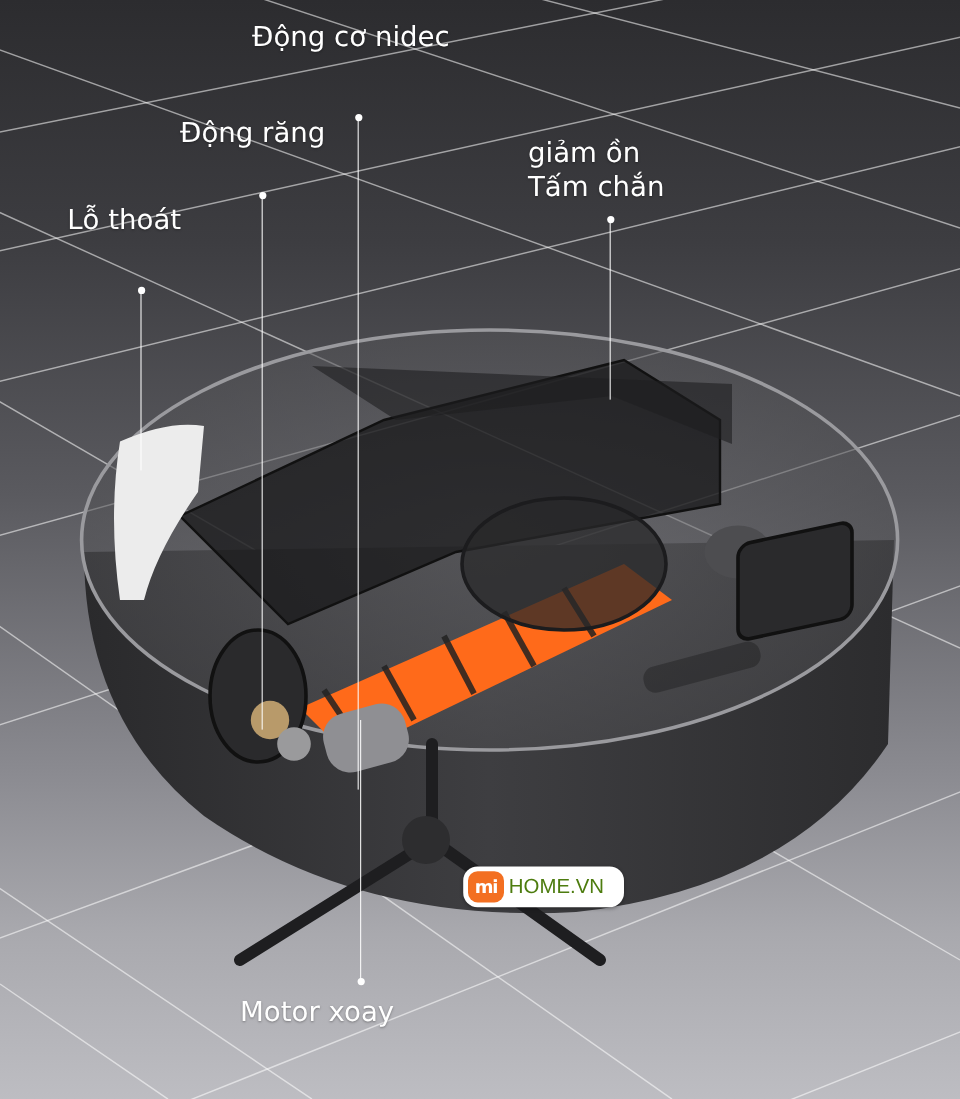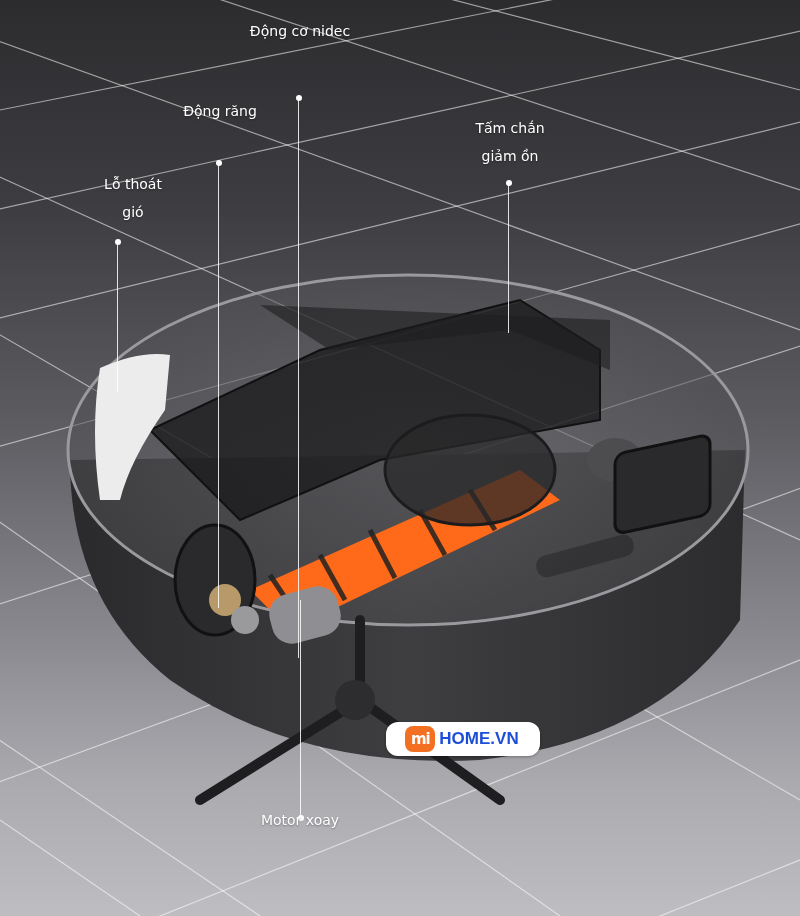--- a/index.html
+++ b/index.html
@@ -3,37 +3,36 @@
 <meta charset="utf-8">
 <style>
   html, body { margin:0; padding:0; }
   body { width:800px; height:916px; overflow:hidden; font-family:"DejaVu Sans", sans-serif; }
   .scene {
     position:relative; width:800px; height:916px; overflow:hidden;
     background: linear-gradient(180deg, #2c2c2f 0%, #3d3d41 22%, #5a5a5f 45%, #8a8a90 70%, #a9a9ae 85%, #bdbdc2 100%);
   }
   .grid { position:absolute; inset:0; }
   .label {
-    position:absolute; color:#ffffff; font-size:14px; line-height:28px; text-align:center;
+    position:absolute; color:#ffffff; font-size:23px; line-height:28px; text-align:left;
     text-shadow:0 1px 2px rgba(0,0,0,.35); white-space:nowrap;
   }
   .leader { position:absolute; width:1px; background:rgba(255,255,255,.85); }
   .dot { position:absolute; width:6px; height:6px; border-radius:50%; background:#fff; margin-left:-2.5px; }
   .robot { position:absolute; left:0; top:0; }
   .logo {
-    position:absolute; left:386px; top:722px; width:154px; height:34px;
+    position:absolute; left:386px; top:722px; width:134px; height:34px;
     background:#ffffff; border-radius:12px; display:flex; align-items:center; padding:0 6px 0 4px; box-sizing:border-box;
     box-shadow:0 1px 3px rgba(0,0,0,.3);
-    justify-content:center;
   }
   .logo-mark {
     width:30px; height:26px; background:#f36f21; border-radius:8px;
     color:#fff; font-weight:bold; font-size:15px; display:flex; align-items:center; justify-content:center; letter-spacing:-1px;
   }
-  .logo-text { color:#1d4ed8; font-weight:bold; font-size:17px; margin-left:4px; font-family:"Liberation Sans", sans-serif; }
+  .logo-text { color:#4d7c0f; font-weight:normal; font-size:17px; margin-left:4px; font-family:"Liberation Sans", sans-serif; }
 </style>
 </head>
 <body>
 
 <div class="scene">
 
   <svg class="grid" width="800" height="916" viewBox="0 0 800 916">
     <g stroke="rgba(255,255,255,0.55)" stroke-width="1.2" fill="none">
       <line x1="-50" y1="120" x2="850" y2="-60"></line>
       <line x1="-50" y1="220" x2="850" y2="20"></line>
@@ -125,30 +124,29 @@
 
   <div class="label" style="left:210px; top:17px; width:180px;">
     <div>Động cơ nidec</div>
   </div>
 
   <div class="label" style="left:150px; top:97px; width:140px;">
     <div>Động răng</div>
   </div>
 
   <div class="label" style="left:440px; top:114px; width:140px;">
+    <div>giảm ồn</div>
     <div>Tấm chắn</div>
-    <div>giảm ồn</div>
   </div>
 
-  <div class="label" style="left:68px; top:170px; width:130px;">
+  <div class="label" style="left:56px; top:170px; width:130px;">
     <div>Lỗ thoát</div>
-    <div>gió</div>
   </div>
 
-  <div class="label" style="left:200px; top:806px; width:200px;">
+  <div class="label" style="left:200px; top:830px; width:200px;">
     <div>Motor xoay</div>
   </div>
 
   <div class="logo">
     <span class="logo-mark">mi</span>
     <span class="logo-text">HOME.VN</span>
   </div>
 </div>
 
 </body></html>

